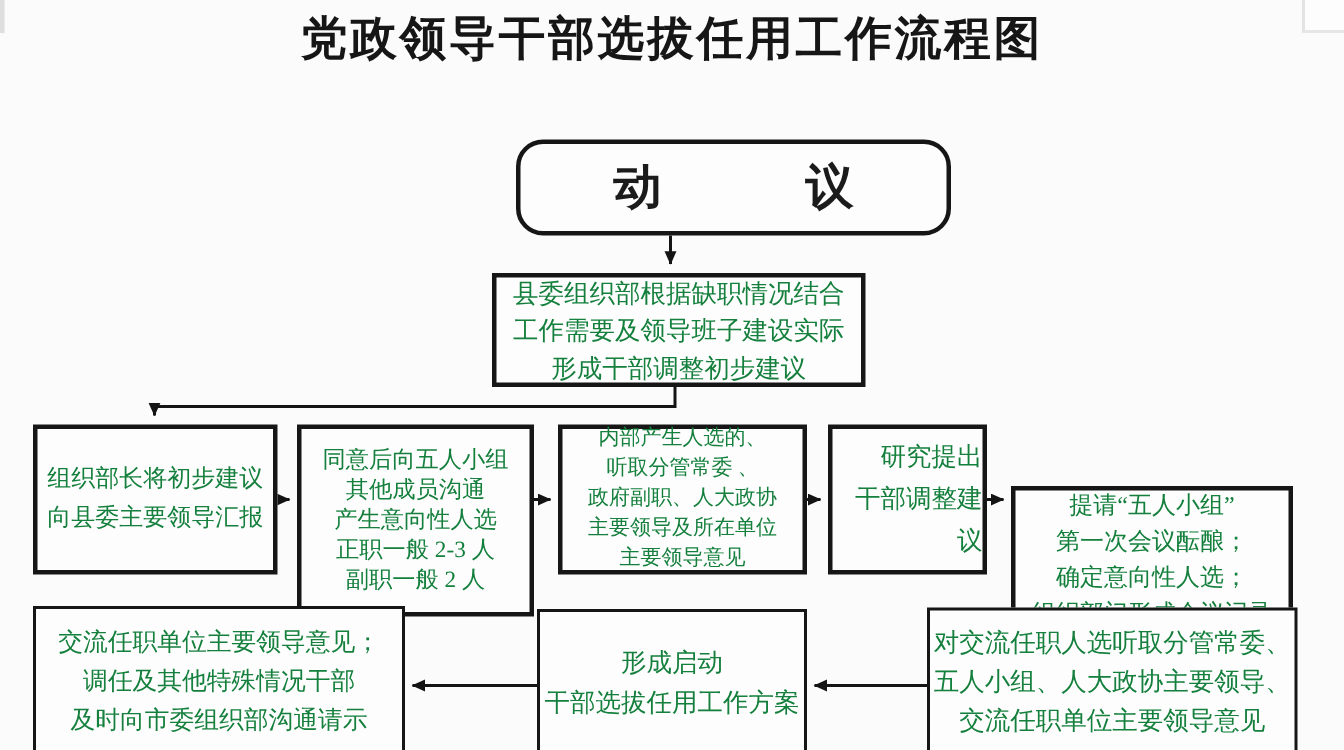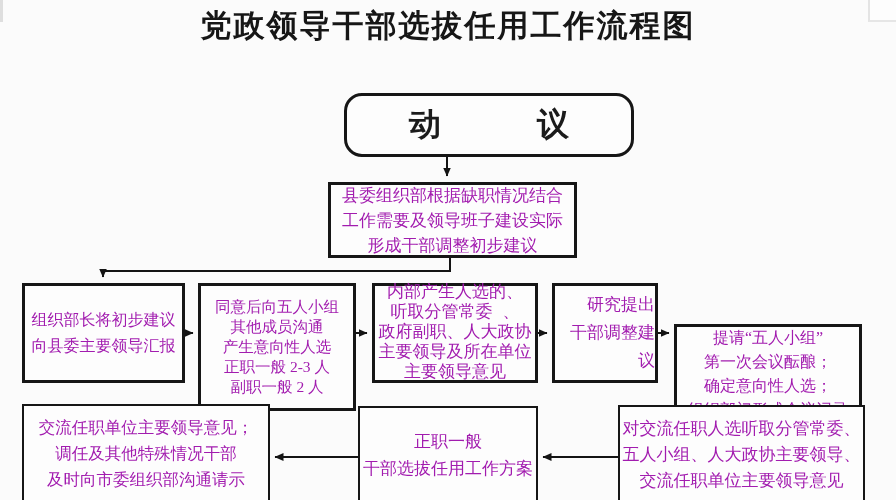--- a/index.html
+++ b/index.html
@@ -20,36 +20,36 @@
     text-align:center;font-size:31px;font-weight:bold;color:#161616;
     font-family:"Liberation Sans", sans-serif;
     letter-spacing:2px;margin:0;
   }
 
   .node{
     position:absolute;
     border:3px solid #161616;
     background:#fdfdfd;
     display:flex;align-items:center;justify-content:center;
-    text-align:center;color:#a21caf;
+    text-align:center;color:#15803d;
     box-sizing:border-box;
   }
   .node span{white-space:pre-line;display:block;}
 
   .motion{
     left:300px;top:93px;width:290px;height:64px;
     border-radius:18px;
     font-size:32px;font-weight:bold;color:#1b1b1b;
     font-family:"Liberation Sans", sans-serif;
     margin-left:44px;
   }
   .initial{left:328px;top:182px;width:249px;height:76px;font-size:17px;line-height:25px;}
   .report{left:22px;top:283px;width:163px;height:100px;font-size:16px;line-height:26px;}
   .fivecomm{left:198px;top:283px;width:158px;height:128px;font-size:15.5px;line-height:20px;}
-  .internal{left:372px;top:283px;width:166px;height:100px;font-size:17px;line-height:20px;font-family:Liberation Mono, monospace;}
+  .internal{left:372px;top:283px;width:166px;height:100px;font-size:14px;line-height:20px;}
   .propose{left:552px;top:283px;width:106px;height:100px;font-size:17px;line-height:28px;text-align:right;}
   .firstmeet{left:674px;top:283px;width:188px;height:100px;font-size:16px;line-height:24px;margin-top:41px;}
   .dual{left:22px;top:404px;width:248px;height:100px;border-width:2.5px;font-size:16.5px;line-height:26px;}
   .plan{left:358px;top:406px;width:180px;height:98px;border-width:2.5px;font-size:17px;line-height:27px;}
   .exchange{left:618px;top:405px;width:247px;height:99px;border-width:2.5px;font-size:17px;line-height:26px;}
 
   .connectors{position:absolute;left:0;top:0;pointer-events:none;}
 </style>
 </head>
 <body>
@@ -123,21 +123,21 @@
 组织部门形成会议记录</span>
   </div>
 
   <div class="node dual">
     <span>交流任职单位主要领导意见；
 调任及其他特殊情况干部
 及时向市委组织部沟通请示</span>
   </div>
 
   <div class="node plan">
-    <span>正职一般
+    <span>形成启动
 干部选拔任用工作方案</span>
   </div>
 
   <div class="node exchange">
     <span>对交流任职人选听取分管常委、
 五人小组、人大政协主要领导、
 交流任职单位主要领导意见</span>
   </div>
 
 </div>

